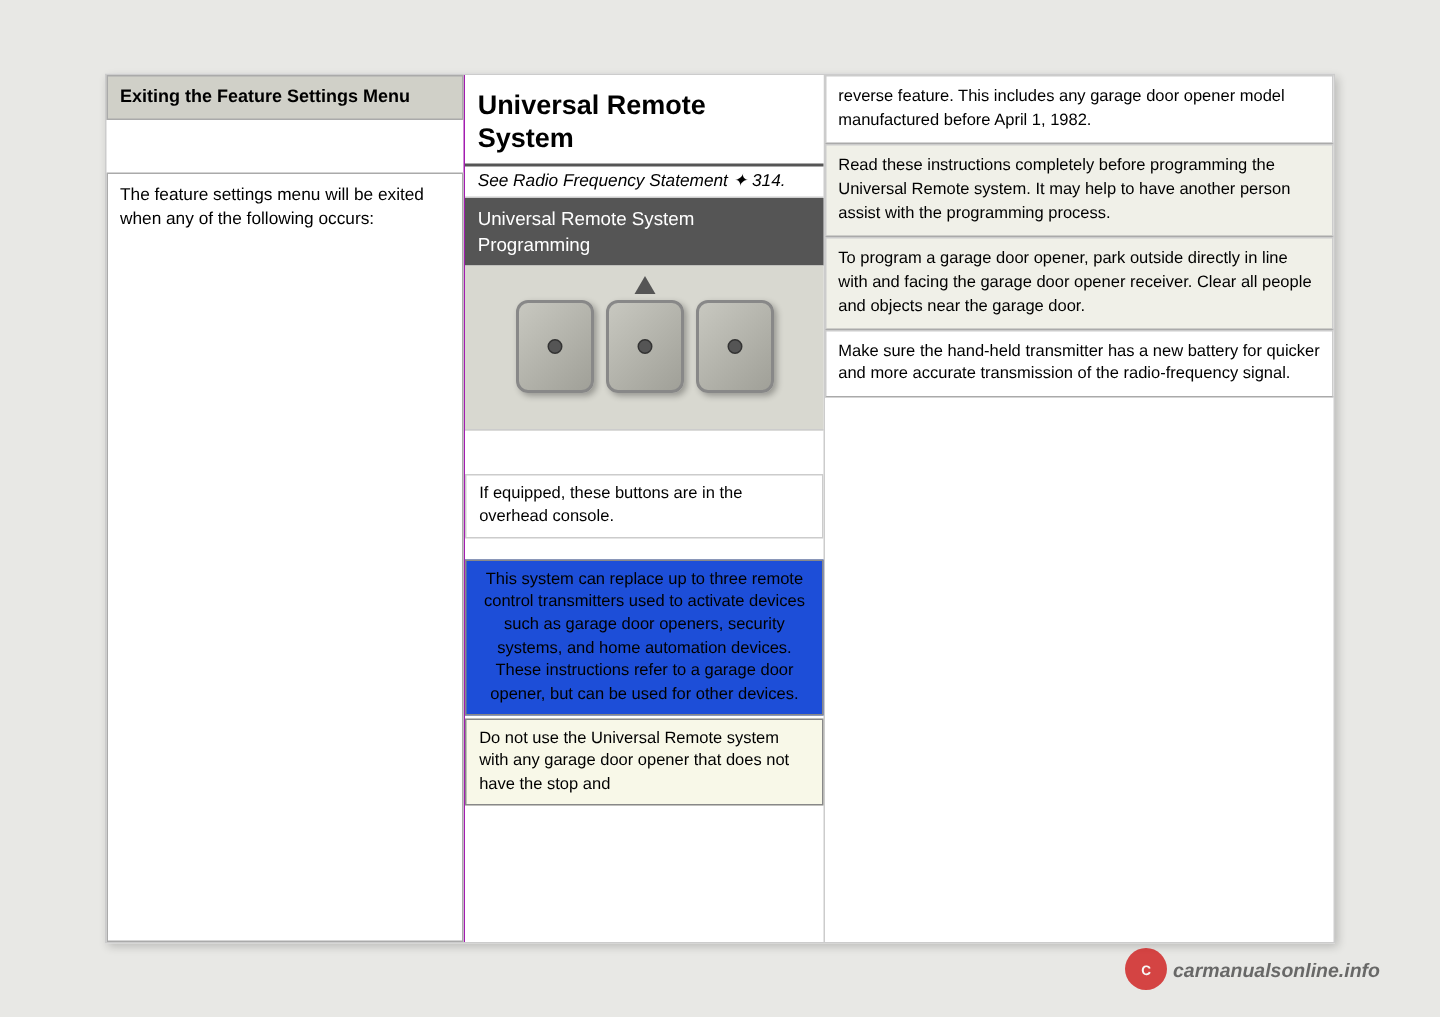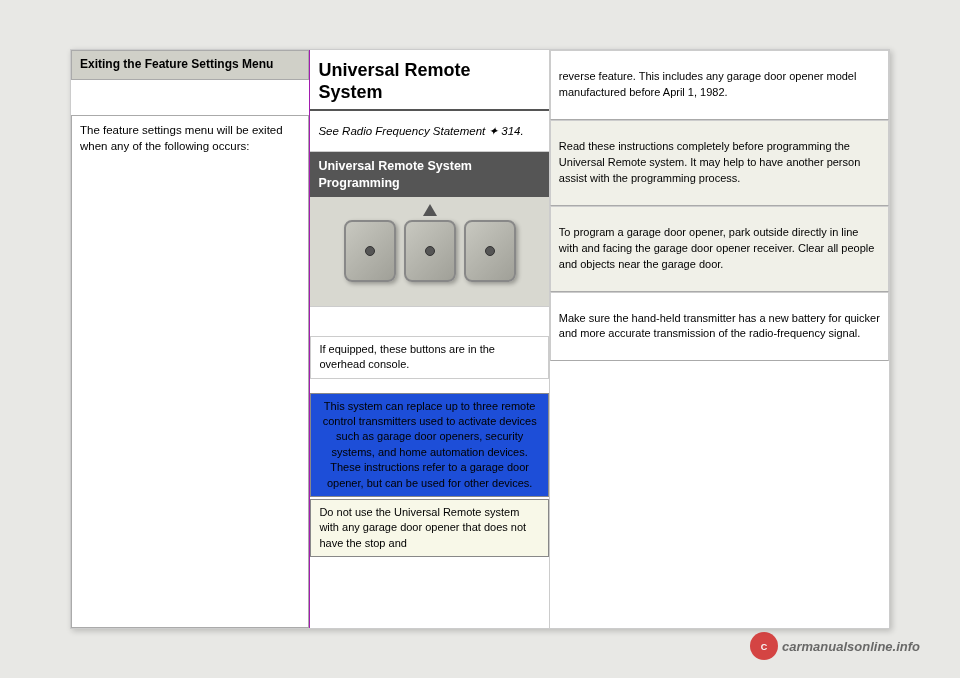--- a/index.html
+++ b/index.html
@@ -73,32 +73,32 @@
     .section-title-large {
       background: white;
       padding: 10px 8px 6px 8px;
       font-size: 18px;
       font-weight: bold;
       line-height: 1.2;
       border-bottom: 2px solid #555;
     }
 
     .radio-freq-text {
-      padding: 12px 8px;
+      padding: 2px 8px;
       font-size: 11.5px;
       font-style: italic;
       line-height: 1.4;
       border-bottom: 1px solid #ccc;
     }
 
     .subsection-heading {
       background: #555;
       color: white;
       padding: 6px 8px;
-      font-weight: bold;
+      font-weight: normal;
       font-size: 12.5px;
       line-height: 1.3;
     }
 
     .buttons-image-area {
       background: #d8d8d0;
       height: 110px;
       display: flex;
       align-items: center;
       justify-content: center;
@@ -172,21 +172,21 @@
     .right-col {
       width: 340px;
       display: flex;
       flex-direction: column;
       gap: 0;
     }
 
     .right-text-box {
       background: white;
       border: 1px solid #ccc;
-      padding: 18px 8px;
+      padding: 6px 8px;
       font-size: 11px;
       line-height: 1.45;
       border-bottom: 1px solid #aaa;
     }
 
     .right-text-box.shaded {
       background: #f0f0e8;
     }
 
     

